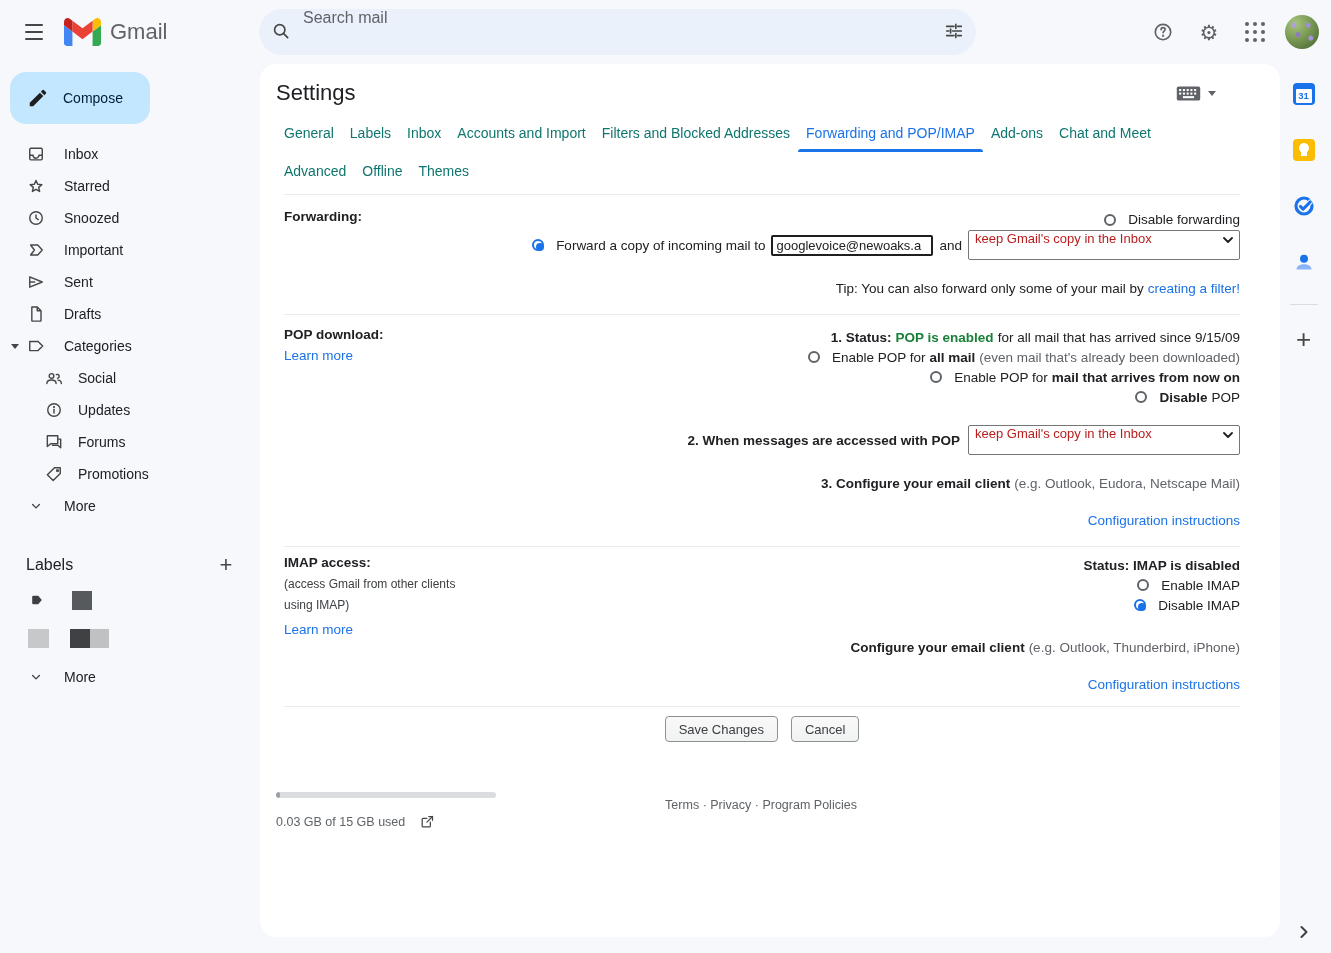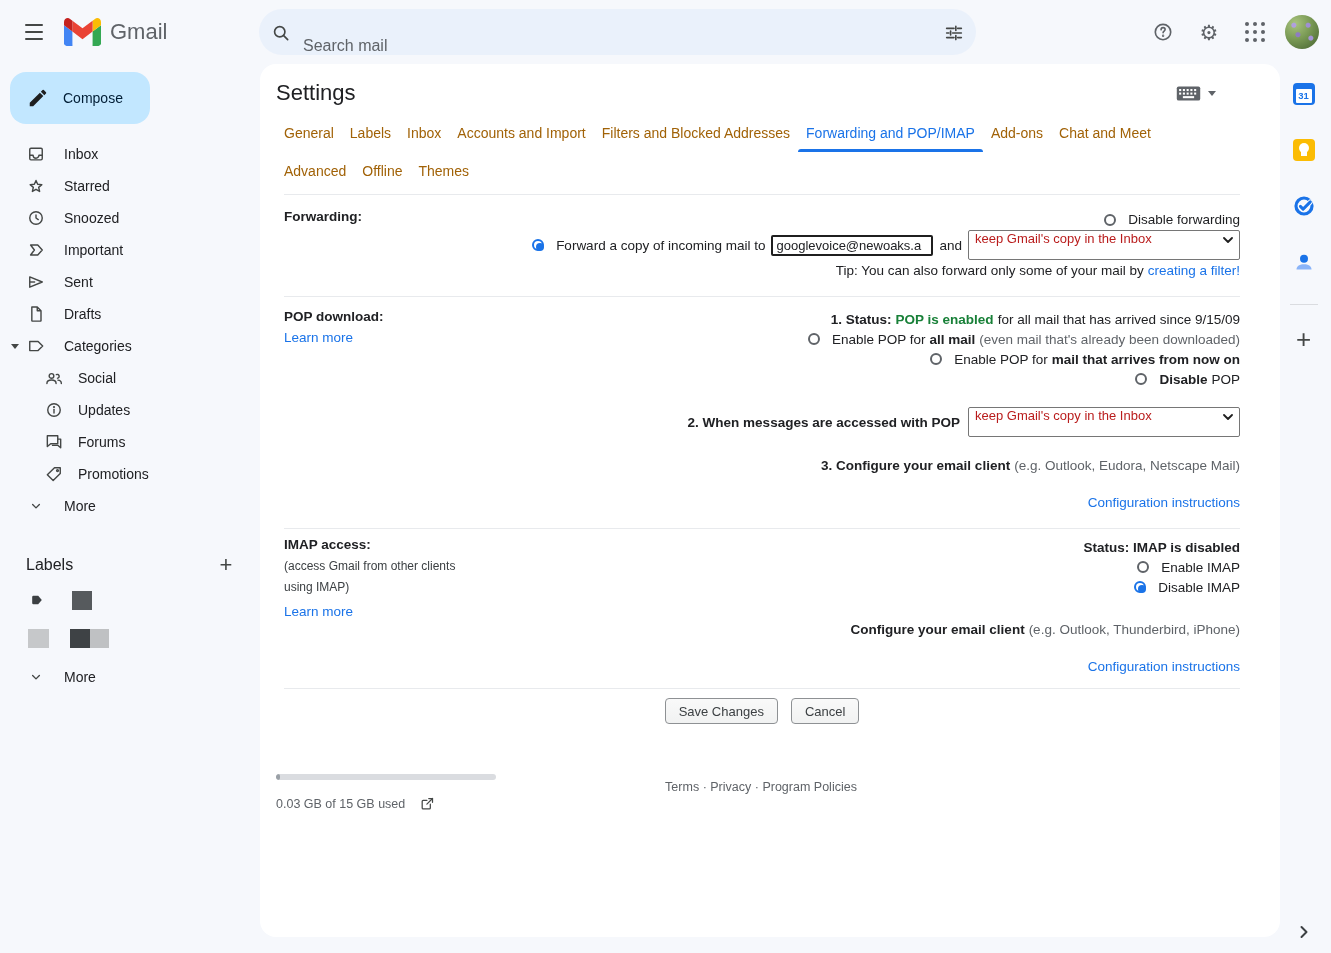--- a/index.html
+++ b/index.html
@@ -13,21 +13,21 @@
   }
   svg { display:block; }
 
   
   .header { position:absolute; top:0; left:0; width:100%; height:64px; display:flex; align-items:center; }
   .burger { width:48px; height:48px; margin-left:10px; border-radius:50%; display:flex; flex-direction:column; justify-content:center; align-items:center; gap:5px; cursor:pointer; }
   .burger span { width:18px; height:2px; background:#444746; border-radius:1px; }
   .logo { display:flex; align-items:center; margin-left:6px; gap:9px; cursor:default; }
   .logo-text { font-size:22px; color:#5f6368; letter-spacing:0; }
 
-  .searchbar { position:absolute; left:259px; top:9px; width:717px; height:46px; background:#eaf1fb; border-radius:24px; display:flex; align-items:flex-end; }
+  .searchbar { position:absolute; left:259px; top:9px; width:717px; height:46px; background:#eaf1fb; border-radius:24px; display:flex; align-items:flex-start; }
   .search-icon-btn { width:44px; height:44px; display:flex; align-items:center; justify-content:center; cursor:pointer; }
   .search-input { flex:1; border:none; outline:none; background:transparent; font-size:16px; color:#202124; font-family:inherit; }
   .search-input::placeholder { color:#5f6368; opacity:1; }
   .tune-btn { width:44px; height:44px; display:flex; align-items:center; justify-content:center; cursor:pointer; }
 
   .header-right { position:absolute; right:6px; top:0; height:64px; display:flex; align-items:center; gap:6px; }
   .hbtn { width:40px; height:40px; border-radius:50%; display:flex; align-items:center; justify-content:center; cursor:pointer; }
   .gear-glyph { font-size:21px; color:#5f6368; line-height:1; }
   .apps-grid { display:grid; grid-template-columns:repeat(3,4px); grid-template-rows:repeat(3,4px); gap:4px; }
   .apps-grid i { width:4px; height:4px; border-radius:50%; background:#5f6368; }
@@ -68,21 +68,21 @@
 
   
   .card { position:absolute; left:260px; top:64px; width:1020px; height:873px; background:#fff; border-radius:16px; }
   .card-head { display:flex; align-items:center; padding:14px 64px 0 16px; height:44px; }
   .card-title { font-size:22px; font-weight:400; color:#202124; }
   .kbd-wrap { margin-left:auto; display:flex; align-items:center; gap:7px; cursor:pointer; }
   .kbd-caret { width:0; height:0; border-left:4px solid transparent; border-right:4px solid transparent; border-top:5px solid #5f6368; }
 
   .tabs-row { display:flex; padding-left:16px; }
   .tabs-row.r1 { margin-top:6px; }
-  .tab { padding:11px 8px; font-size:14px; color:#a16207; cursor:pointer; position:relative; white-space:nowrap; }
+  .tab { padding:11px 8px; font-size:14px; color:#0f766e; cursor:pointer; position:relative; white-space:nowrap; }
   .tab.active { color:#1a73e8; }
   .tab.active::after { content:""; position:absolute; left:0; right:0; bottom:0; height:3px; background:#1a73e8; border-radius:3px 3px 0 0; }
 
   .sections { margin:4px 40px 0 24px; border-top:1px solid #e8eaed; }
   .section { display:grid; grid-template-columns:190px 1fr; border-bottom:1px solid #e8eaed; }
   .sec-fwd { padding:14px 0 16px; }
   .sec-pop { padding:12px 0 16px; }
   .sec-imap { padding:8px 0 12px; }
   .sec-label { font-size:13.5px; font-weight:bold; color:#202124; }
   .sec-sublabel { font-size:12px; color:#3c4043; width:182px; line-height:21px; margin-top:4px; }
@@ -97,21 +97,21 @@
 
   .radio { flex:0 0 auto; width:12px; height:12px; border:2px solid #5f6368; border-radius:50%; margin-right:8px; position:relative; cursor:pointer; }
   .radio.sel { border-color:#1a73e8; }
   .radio.sel::after { content:""; position:absolute; left:2px; top:2px; width:8px; height:8px; border-radius:50%; background:#1a73e8; }
 
   .email-input { width:162px; height:21px; border:2px solid #1f1f1f; border-radius:2px; font-size:13px; font-family:inherit; color:#202124; padding:0 3px; margin:0 2px; outline:none; }
   .selwrap { position:relative; display:inline-block; margin-left:2px; }
   .gsel { appearance:none; -webkit-appearance:none; width:272px; height:30px; border:1px solid #767676; border-radius:2px; background:#fff; font-size:13px; font-family:inherit; color:#b91c1c; padding:0 22px 13px 6px; cursor:pointer; outline:none; }
   .sel-chev { position:absolute; right:7px; top:7px; pointer-events:none; }
 
-  .tip-line { }
+  .tip-line { margin-top:18px; }
   .mt18 { margin-top:18px; }
   .mt22 { margin-top:22px; }
   .mtlink { margin-top:17px; }
 
   .btn-row { display:flex; justify-content:center; gap:13px; padding:9px 0 0; }
   .gbtn { font-family:inherit; font-size:13px; color:#3c4043; background:linear-gradient(#f9f9f9,#f1f2f2); border:1px solid #8e9194; border-radius:4px; padding:4px 13px; height:26px; cursor:pointer; }
 
   .cfooter { display:grid; grid-template-columns:300px 1fr 300px; margin-top:50px; padding:0 34px 0 16px; font-size:12.5px; color:#5f6368; }
   .storage-bar { width:220px; height:6px; border-radius:3px; background:#dadce0; overflow:hidden; }
   .storage-fill { width:4px; height:100%; background:#9aa0a6; border-radius:3px; }

